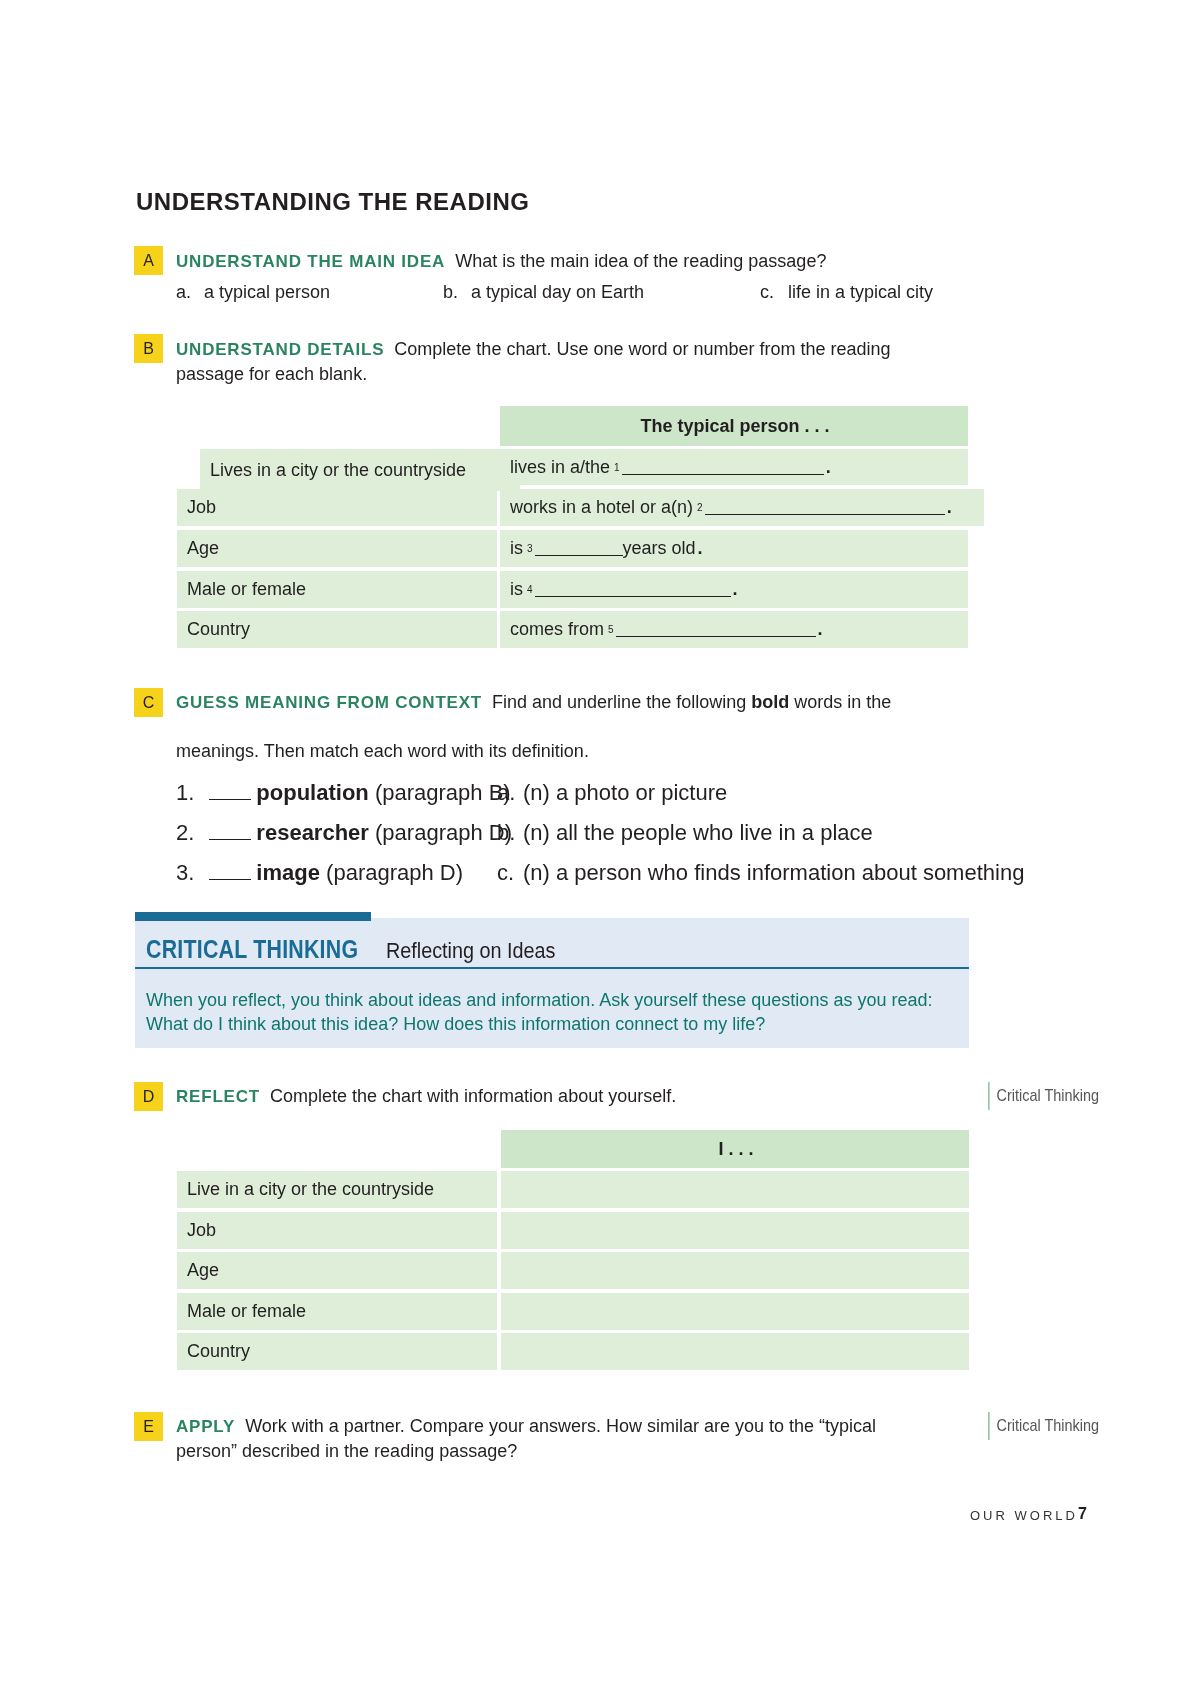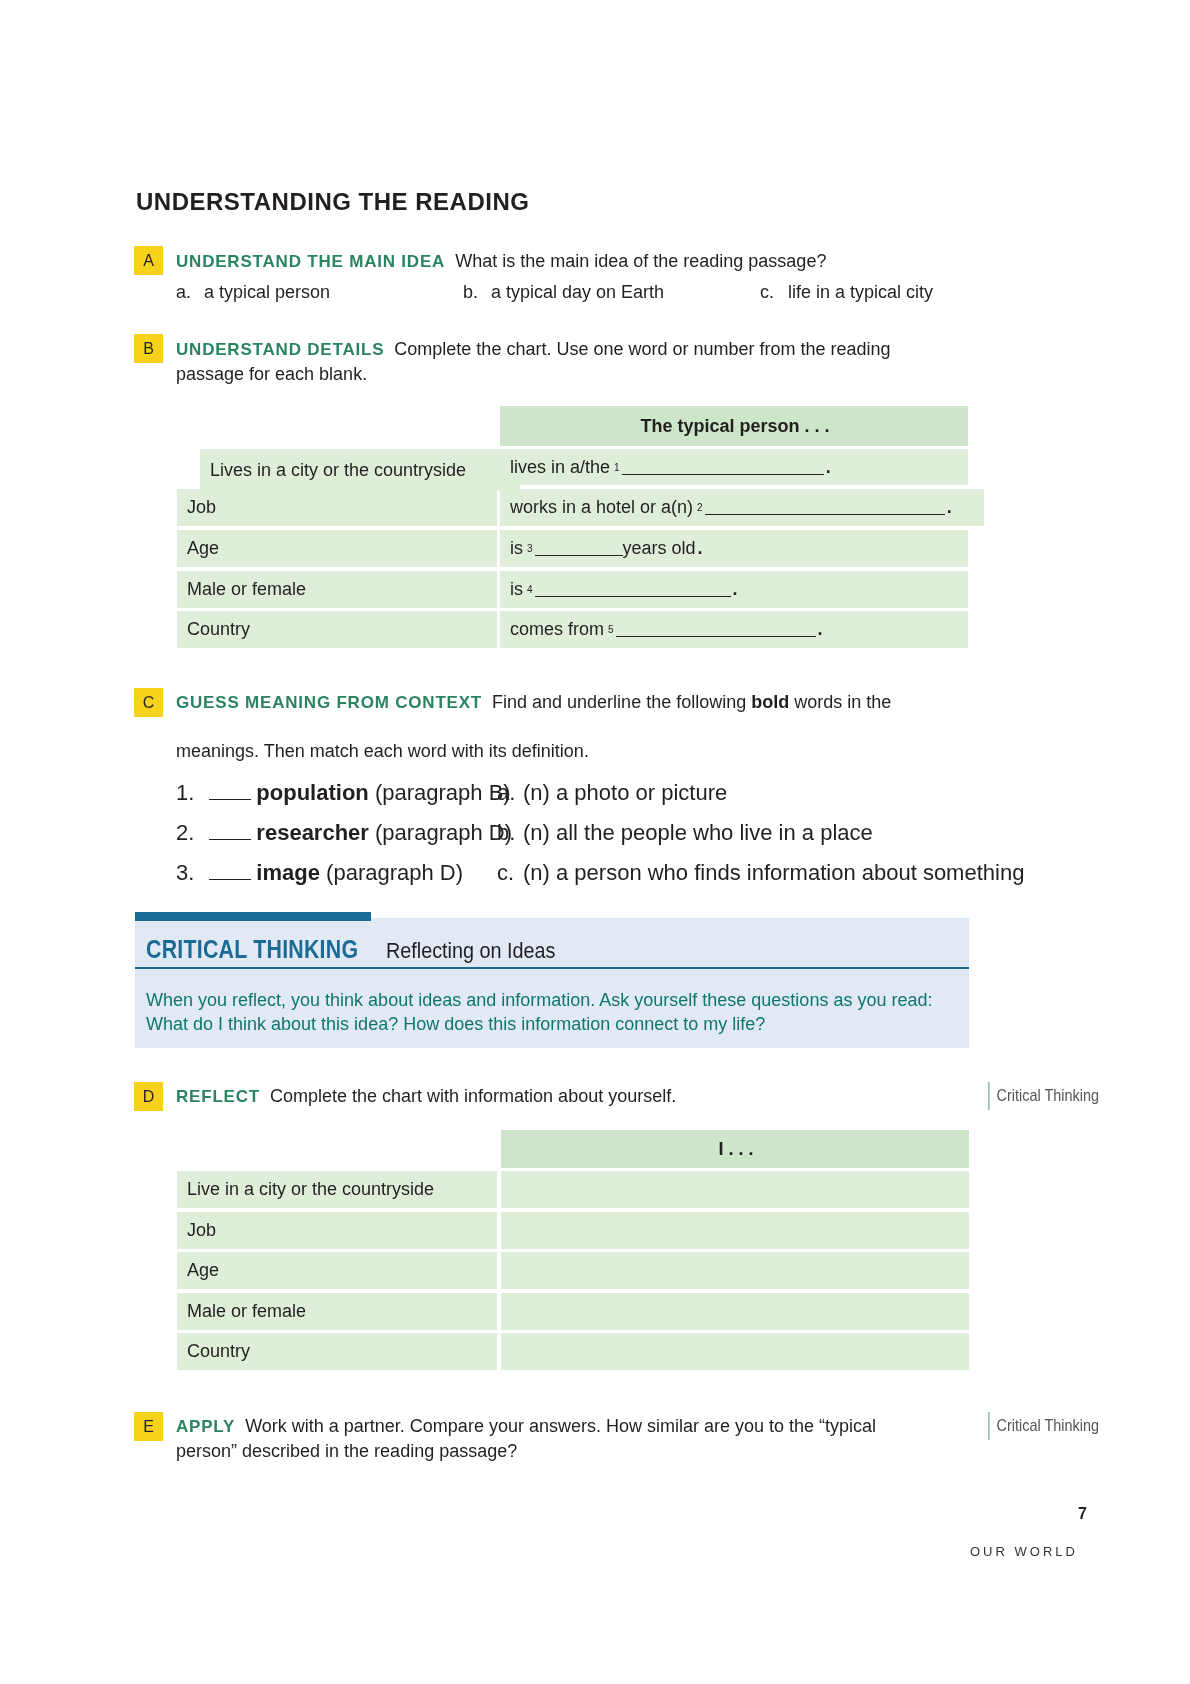--- a/index.html
+++ b/index.html
@@ -33,21 +33,21 @@
 </head>
 <body>
 
 <div class="abs page-title">UNDERSTANDING THE READING</div>
 
 <div class="abs badge" style="left:134px;top:246px;">A</div>
 <div class="abs task-head" style="left:176px;top:249px;white-space:nowrap;">
   <span class="task-label">UNDERSTAND THE MAIN IDEA</span><span>What is the main idea of the reading passage?</span>
 </div>
 <div class="abs option" style="left:176px;top:282px;"><span class="ltr">a.</span><span>a typical person</span></div>
-<div class="abs option" style="left:443px;top:282px;margin-left:20px;"><span class="ltr">b.</span><span>a typical day on Earth</span></div>
+<div class="abs option" style="left:443px;top:282px;"><span class="ltr">b.</span><span>a typical day on Earth</span></div>
 <div class="abs option" style="left:760px;top:282px;"><span class="ltr">c.</span><span>life in a typical city</span></div>
 
 <div class="abs badge" style="left:134px;top:334px;">B</div>
 <div class="abs task-head" style="left:176px;top:337px;width:790px;">
   <span class="task-label">UNDERSTAND DETAILS</span><span>Complete the chart. Use one word or number from the reading</span><br>
   <span>passage for each blank.</span>
 </div>
 
 <div class="abs cell head" style="left:500px;top:406px;width:468px;height:40px;">The typical person . . .</div>
 
@@ -145,14 +145,14 @@
 <div class="abs cell" style="left:177px;top:1333px;width:320px;height:37px;">Country</div>
 <div class="abs cell" style="left:501px;top:1333px;width:468px;height:37px;"></div>
 
 <div class="abs badge" style="left:134px;top:1412px;">E</div>
 <div class="abs task-head" style="left:176px;top:1414px;width:790px;">
   <span class="task-label">APPLY</span><span>Work with a partner. Compare your answers. How similar are you to the “typical</span><br>
   <span>person” described in the reading passage?</span>
 </div>
 <div class="abs side-tag" style="left:988px;top:1412px;">Critical Thinking</div>
 
-<div class="abs footer" style="left:970px;top:1508px;margin-top:36px;">OUR WORLD</div>
+<div class="abs footer" style="left:970px;top:1508px;">OUR WORLD</div>
 <div class="abs page-num" style="left:1078px;top:1505px;">7</div>
 
 </body></html>

